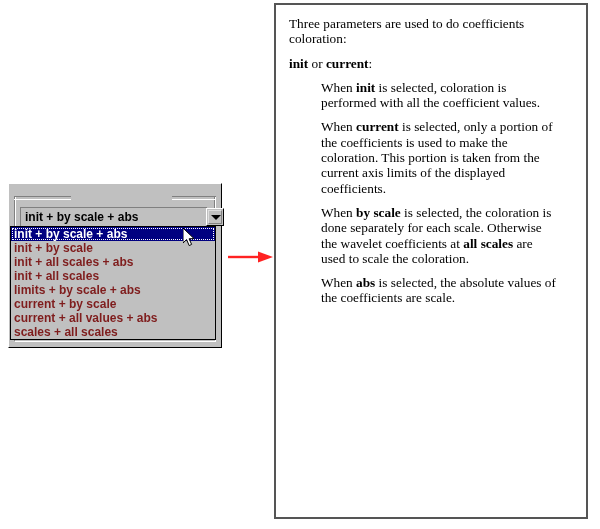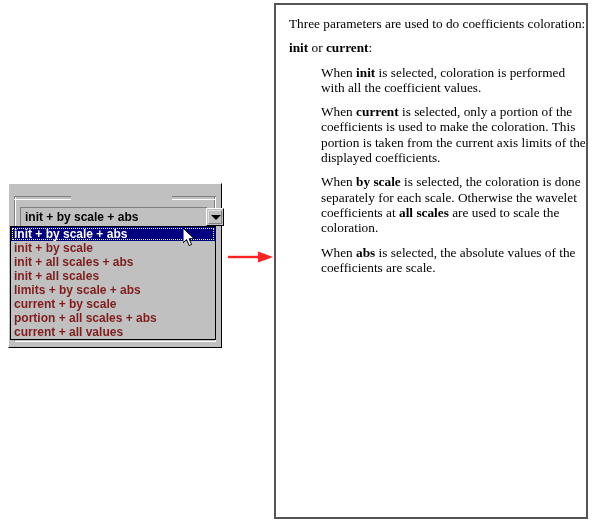--- a/index.html
+++ b/index.html
@@ -120,21 +120,21 @@
 
   
   #callout-arrow{position:absolute;left:228px;top:250px;width:46px;height:14px;}
 
   
   #description-box{
     position:absolute;left:274px;top:3px;width:314px;height:516px;
     background:#ffffff;
     border:2px solid #555555;
     box-sizing:border-box;
-    padding:11px 0 0 13px;
+    padding:11px 30px 0 13px;
     font-family:"Liberation Serif", serif;
     font-size:13.3px;
     color:#000000;
     line-height:15.3px;
   }
   #description-box p{margin:0 0 9px 0;}
   .indented{margin-left:32px !important;}
   .gap-before{margin-top:13px;}
   b{font-weight:bold;}
 </style>
@@ -159,22 +159,22 @@
 
 </div>
 
 <div id="dropdown-list">
   <div class="list-item selected">init + by scale + abs</div>
   <div class="list-item">init + by scale</div>
   <div class="list-item">init + all scales + abs</div>
   <div class="list-item">init + all scales</div>
   <div class="list-item">limits + by scale + abs</div>
   <div class="list-item">current + by scale</div>
-  <div class="list-item">portion + all scales + abs</div>
-  <div class="list-item">current + all values</div>
+  <div class="list-item">current + all values + abs</div>
+  <div class="list-item">scales + all scales</div>
 </div>
 
 <svg id="mouse-cursor" viewBox="0 0 13 20">
   <polygon points="0,0 0,15 3.6,11.6 6.2,17.6 8.6,16.4 6.1,10.8 11,10.6" fill="#ffffff" stroke="#000000" stroke-width="1"></polygon>
 </svg>
 
 <svg id="callout-arrow" viewBox="0 0 46 14">
   <line x1="0" y1="7" x2="31" y2="7" stroke="#ff2222" stroke-width="2.4"></line>
   <polygon points="30,1.5 45,7 30,12.5" fill="#ff2222"></polygon>
 </svg>

